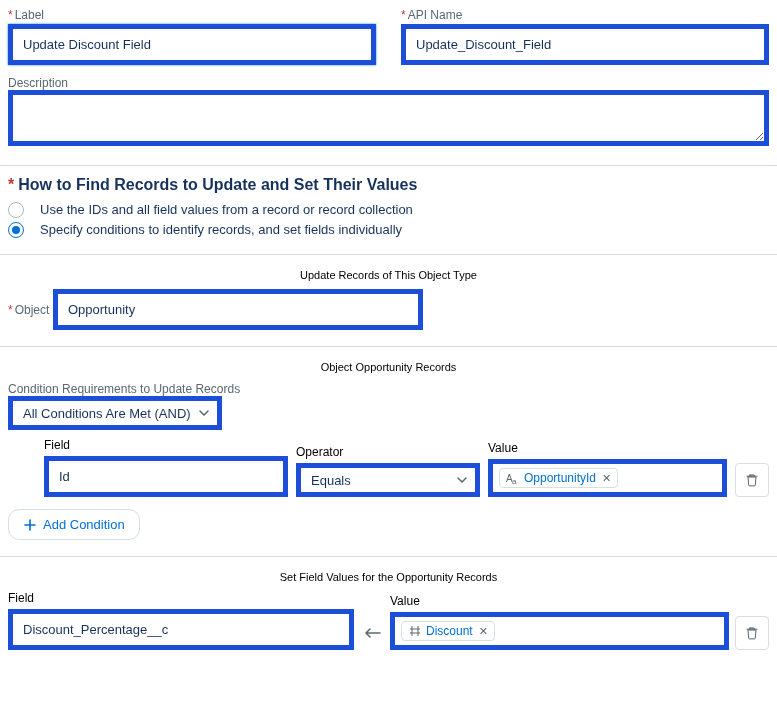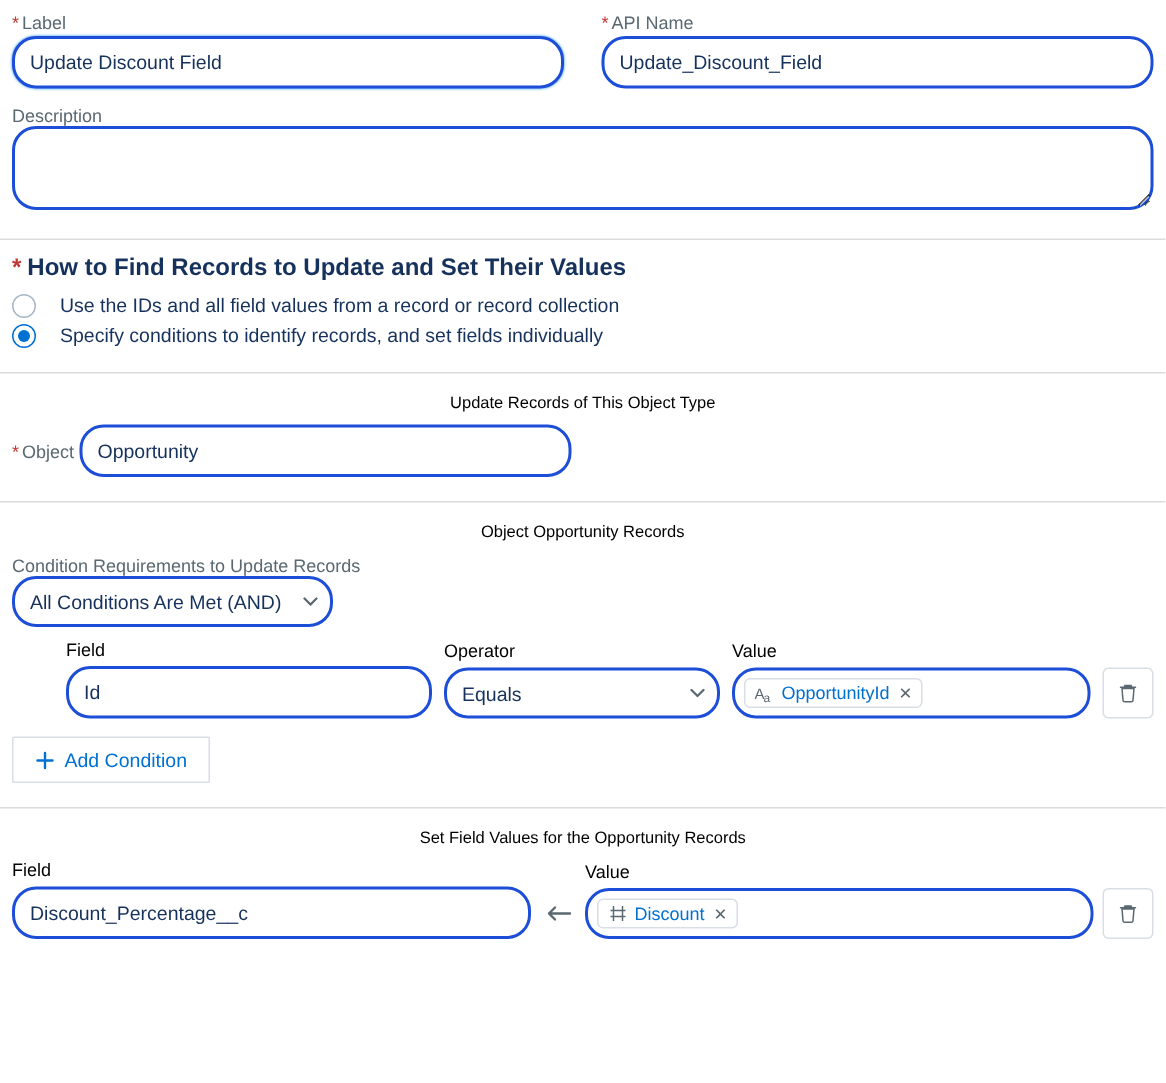--- a/index.html
+++ b/index.html
@@ -30,22 +30,22 @@
     color: #16325c;
     margin-top: 10px;
     margin-bottom: 8px;
   }
   .req-bold::before {
     content: "*";
     color: #c23934;
     margin-right: 4px;
   }
   input[type="text"], textarea, .select-like, .token-input {
-    border: 2px solid #1d4ed8;
-    border-radius: 16px;
+    border: 5px solid #1d4ed8;
+    border-radius: 0;
     padding: 8px 10px;
     font-size: 13px;
     color: #16325c;
     background: #fff;
     width: 100%;
     font-family: inherit;
   }
   .focused {
     border-color: #1589ee;
     box-shadow: 0 0 2px #1589ee;
@@ -147,21 +147,21 @@
     justify-content:center;
     cursor:pointer;
     flex-shrink:0;
   }
   .icon-btn svg { display:block; }
   .add-btn {
     display:inline-flex;
     align-items:center;
     gap:6px;
     border:1px solid #d8dde6;
-    border-radius:1px;
+    border-radius:11px;
     background:#fff;
     padding: 7px 14px;
     color:#0070d2;
     font-size:13px;
     cursor:pointer;
     margin-top:12px;
   }
   .add-btn svg { display:block; }
   .arrow-icon {
     display:inline-flex;
@@ -211,21 +211,21 @@
 <div class="radio-row">
   <span class="radio checked"></span>
   <span>Specify conditions to identify records, and set fields individually</span>
 </div>
 
 <div class="section-sep"></div>
 
 
 <div class="section-h">Update Records of This Object Type</div>
 <span class="lbl req">Object</span>
-<input type="text" style="width: 328px;" value="Opportunity">
+<input type="text" style="width: 370px;" value="Opportunity">
 
 <div class="section-sep"></div>
 
 
 <div class="section-h">Object Opportunity Records</div>
 <span class="lbl">Condition Requirements to Update Records</span>
 <div class="select-like" style="width:214px;">
   <span>All Conditions Are Met (AND)</span>
   <span class="caret">
     <svg width="10" height="6" viewBox="0 0 10 6">

